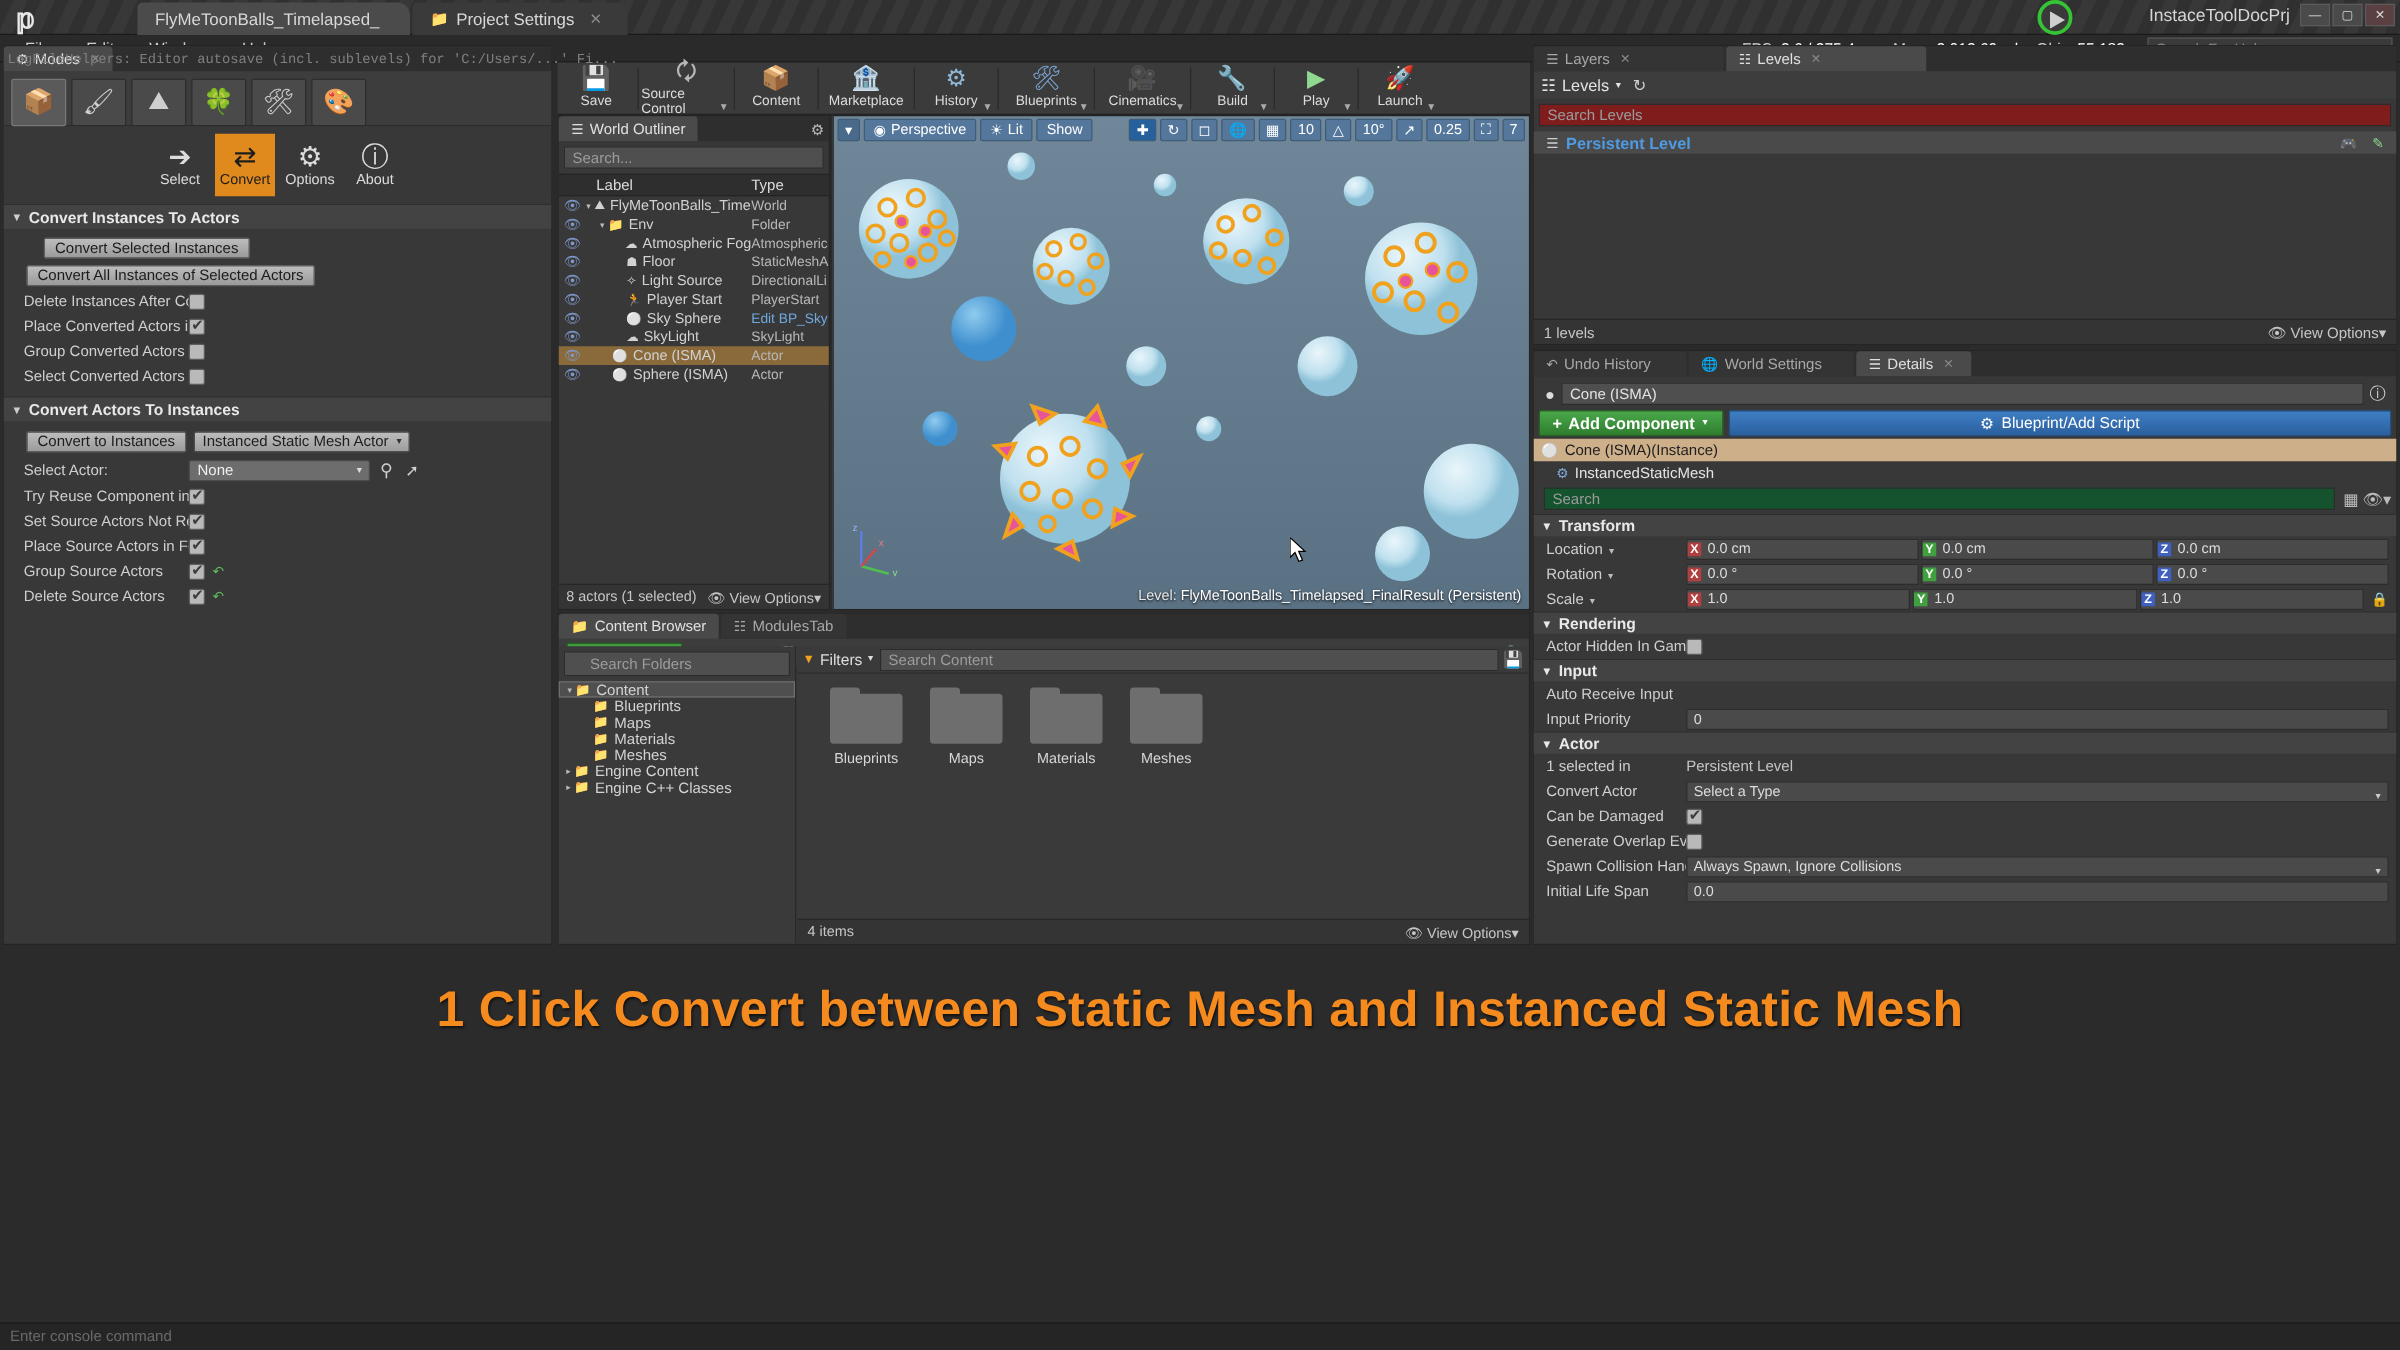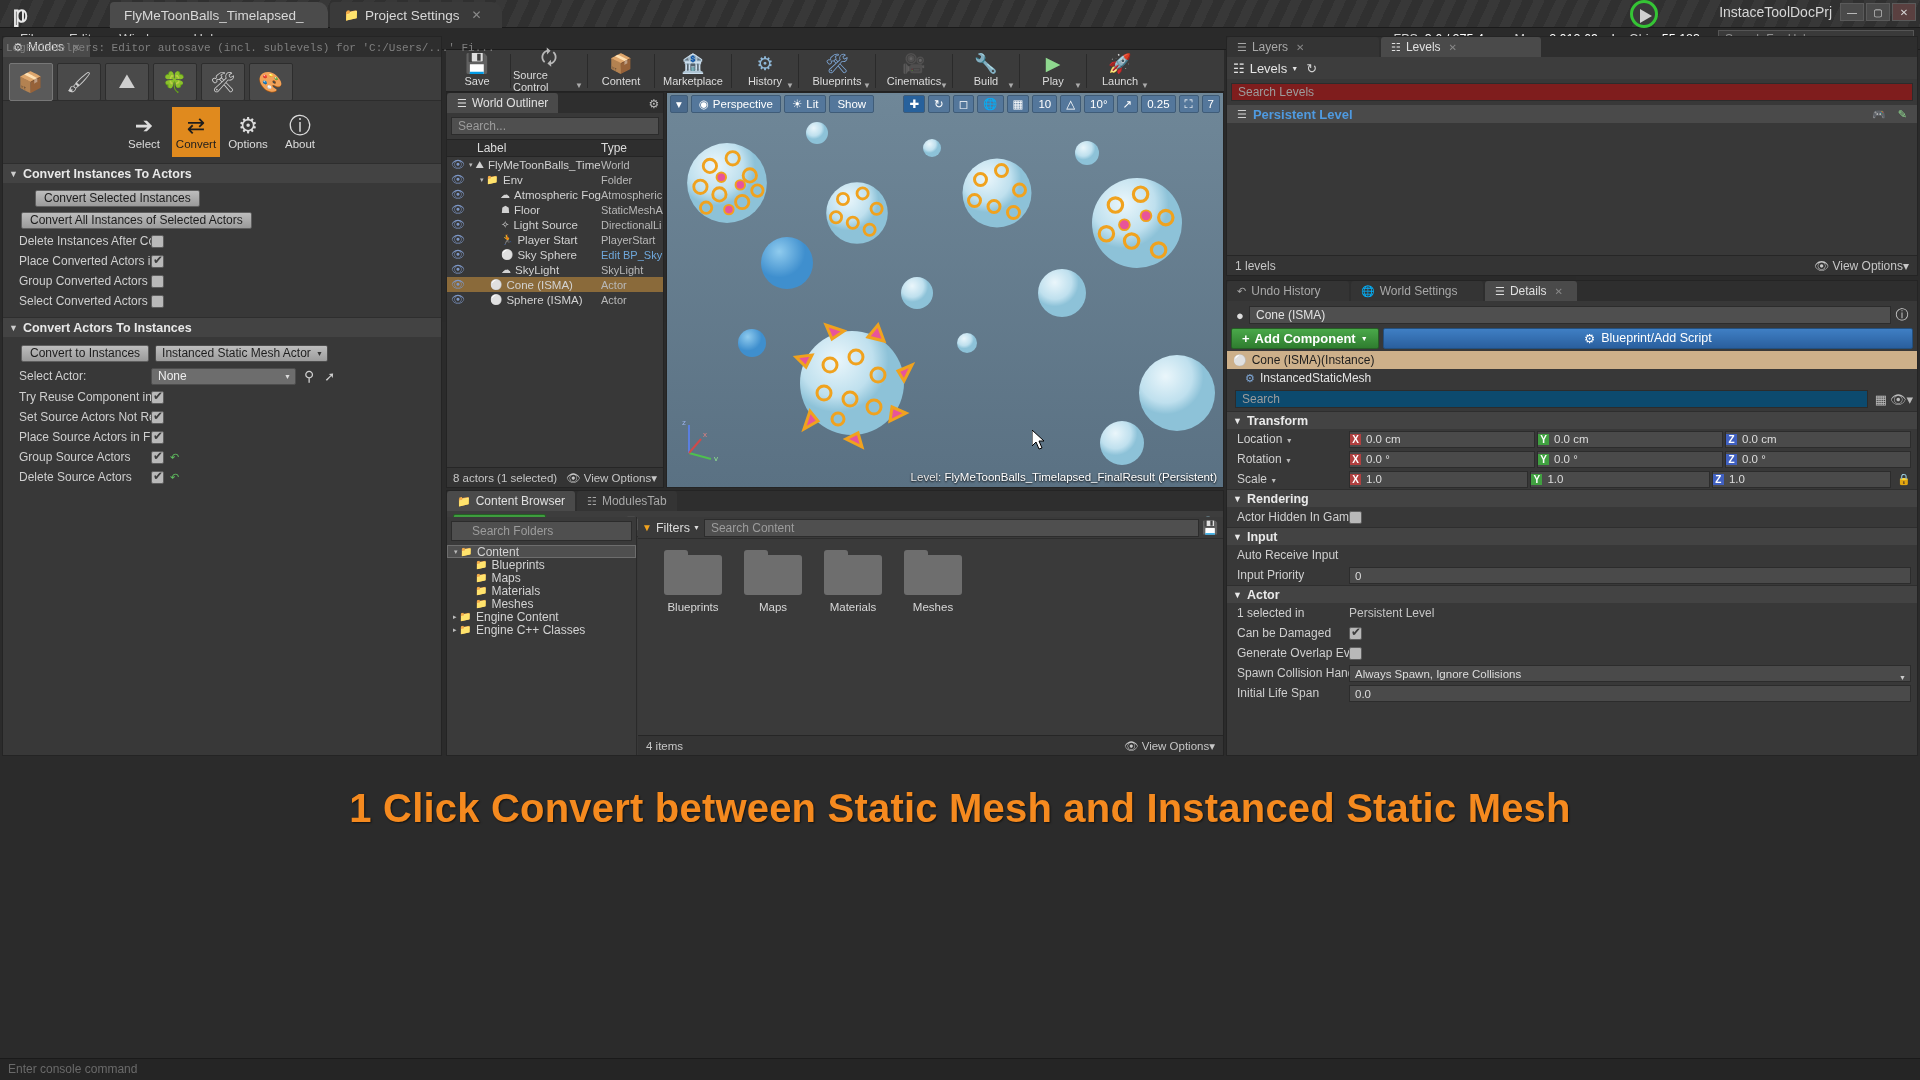--- a/index.html
+++ b/index.html
@@ -168,21 +168,21 @@
      color:#e2e2e2; font-size:12px; padding:0 6px; line-height:17px;}
   .det-actions { height:24px; display:flex; align-items:center; gap:4px; padding:0 4px 2px 4px; }
   .addcomp { height:21px; background:linear-gradient(#4aa84a,#2f7d2f); border:1px solid #256025;
      border-radius:2px; color:#fff; font-size:13px; font-weight:bold; display:inline-flex;
      align-items:center; padding:0 10px; }
   .bpscript { flex:1; height:21px; background:linear-gradient(#3f7fc4,#2a5f9e); border:1px solid #23507f;
      border-radius:2px; color:#fff; font-size:12.5px; display:inline-flex; align-items:center;
      justify-content:center; }
   .comp-row { height:18px; display:flex; align-items:center; font-size:12px; color:#e4e4e4; padding-left:6px;}
   .comp-row.sel { background:#cdb08a; color:#1e1e1e; }
-  .det-search { height:18px; margin:3px 4px; background:#0c4a6e; border:1px solid #2c2c2c;
+  .det-search { height:18px; margin:3px 4px; background:#14532d; border:1px solid #2c2c2c;
      color:#9c9c9c; font-size:12px; padding:0 6px; line-height:17px; display:flex; align-items:center;}
   .dsect { height:18px; background:#434343; display:flex; align-items:center; padding-left:6px;
      font-size:12.5px; font-weight:bold; color:#e9e9e9; border-top:1px solid #2e2e2e; }
   .dsect .arr { font-size:9px; margin-right:5px; }
   .drow { height:20px; display:flex; align-items:center; font-size:12px; color:#cfcfcf; }
   .dlabel { width:122px; padding-left:10px; white-space:nowrap; overflow:hidden; }
   .dvalcell { flex:1; display:flex; align-items:center; gap:2px; padding-right:6px; }
   .vec { flex:1; display:flex; gap:2px; }
   .vecf { flex:1; height:17px; background:#4a4a4a; border:1px solid #2c2c2c; display:flex;
      align-items:center; font-size:11.5px; color:#ddd; overflow:hidden; }
@@ -1006,20 +1006,26 @@
           <span class="arr">▼</span>
           <span>Actor</span>
         </div>
         <div class="drow">
           <div class="dlabel">1 selected in</div>
           <div class="dvalcell">
             <span class="dstatic">Persistent Level</span>
           </div>
         </div>
         <div class="drow">
+          <div class="dlabel">Convert Actor</div>
+          <div class="dvalcell">
+            <span class="dcombo">Select a Type</span>
+          </div>
+        </div>
+        <div class="drow">
           <div class="dlabel">Can be Damaged</div>
           <div class="dvalcell">
             <span class="chk on"></span>
           </div>
         </div>
         <div class="drow">
           <div class="dlabel">Generate Overlap Events</div>
           <div class="dvalcell">
             <span class="chk"></span>
           </div>

